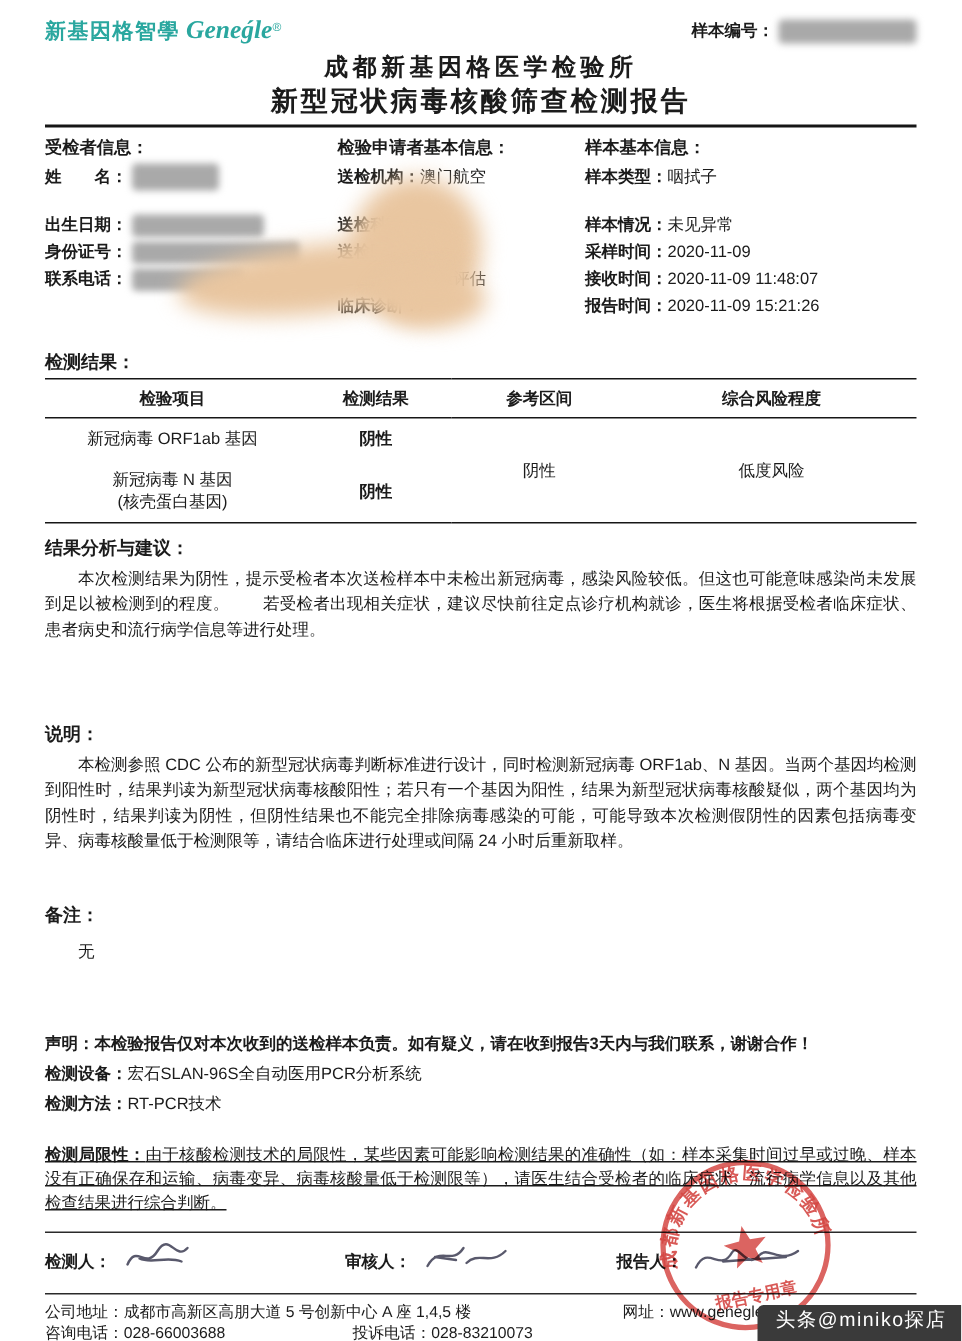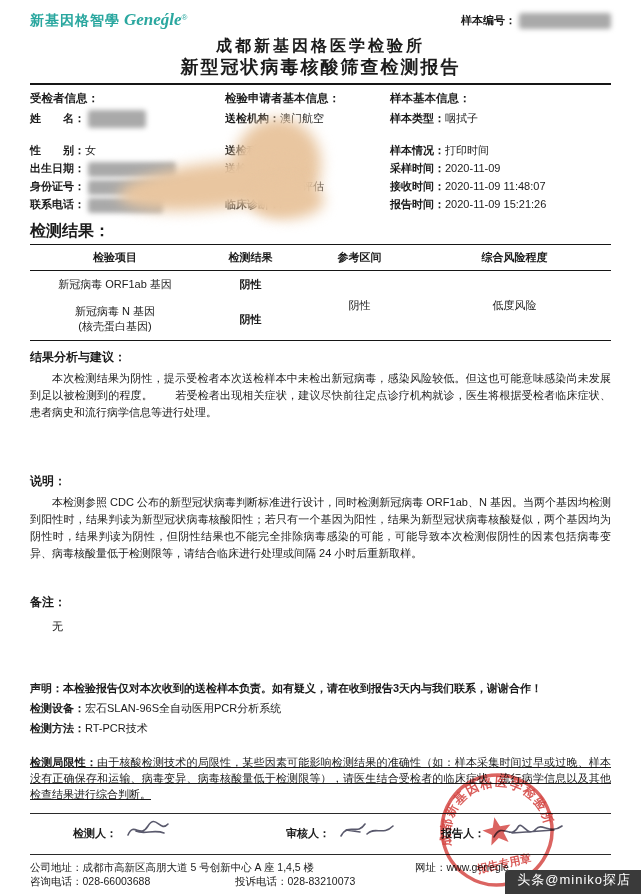--- a/index.html
+++ b/index.html
@@ -24,21 +24,21 @@
   .subtitle{text-align:center;font-size:18px;font-weight:700;letter-spacing:2px;line-height:21px;margin-top:2px;}
   .divider{border-bottom:2px solid #161616;margin-top:5px;}
   
   .info-grid{display:flex;margin-top:6px;justify-content:flex-end;}
   .icol1{width:195px;} .icol2{width:165px;} .icol3{flex:1;}
   .ihead{font-weight:700;font-size:11.5px;height:16px;margin-bottom:2px;}
   .field{height:18px;line-height:18px;white-space:nowrap;}
   .field.first{margin-bottom:14px;}
   .flabel{font-weight:700;}
   
-  .rhead{font-weight:700;font-size:16px;margin-top:8px;}
+  .rhead{font-weight:700;font-size:12px;margin-top:20px;}
   table.rtable{width:100%;border-collapse:collapse;margin-top:2px;
                border-top:1.5px solid #161616;border-bottom:1.5px solid #161616;}
   table.rtable th{border-bottom:1.5px solid #161616;font-weight:700;padding:5px 2px;font-size:11px;}
   table.rtable td{padding:6px 2px;text-align:center;vertical-align:middle;font-size:11px;}
   td.item{text-align:left;padding-left:12px;}
   td.res{font-weight:700;}
   .c1{width:170px;} .c2{width:100px;} .c3{width:116px;} .c4{width:195px;}
   
   .shead{font-weight:700;font-size:12px;}
   .para{margin:4px 0 0 0;text-indent:2em;text-align:justify;line-height:17px;}
@@ -47,21 +47,21 @@
   .remark{margin-top:32px;}
   .remark-body{margin-top:8px;text-indent:2em;}
   .statement{margin:46px 0 0 0;font-weight:700;line-height:16px;}
   .kv{margin-top:5px;line-height:15px;}
   .kv b{font-weight:700;}
   .limit{margin-top:18px;text-align:justify;line-height:16px;text-decoration:underline;}
   .hr{border:none;border-top:1.5px solid #2a2a2a;margin:7px 0 0 0;}
   
   .signoff{margin-top:6px;}
   .srow{display:flex;align-items:flex-end;height:27px;}
-  .scell{white-space:nowrap;margin-left:43px;} .sw1{width:200px;} .sw2{width:200px;} .sw3{flex:1;}
+  .scell{white-space:nowrap;} .sw1{width:200px;} .sw2{width:200px;} .sw3{flex:1;}
   .scell b{font-weight:700;}
   .sig{vertical-align:middle;margin-left:6px;position:relative;top:-3px;}
   .sig path{stroke:#3c3c52;stroke-width:1.6;fill:none;stroke-linecap:round;opacity:.85;}
   
   .footer{margin-top:5px;font-size:10.5px;}
   .frow{display:flex;line-height:14px;}
   .fw385{width:385px;} .fw205{width:205px;}
   
   .stamp{position:absolute;left:437px;top:770px;width:120px;height:120px;
          transform:rotate(-12deg);opacity:.88;mix-blend-mode:multiply;z-index:6;}
@@ -92,23 +92,20 @@
   <div class="subtitle">新型冠状病毒核酸筛查检测报告</div>
   <div class="divider"></div>
 
   <div class="info-grid">
     <div class="icol1">
       <div class="ihead">受检者信息：</div>
       <div class="field first">
         <span class="flabel">姓　　名：</span><span class="redact w58"></span>
       </div>
       <div class="field">
-        <span class="flabel">性　　别：</span><span>女</span>
-      </div>
-      <div class="field">
         <span class="flabel">出生日期：</span><span class="redact w88"></span>
       </div>
       <div class="field">
         <span class="flabel">身份证号：</span><span class="redact w112"></span>
       </div>
       <div class="field">
         <span class="flabel">联系电话：</span><span class="redact w75"></span>
       </div>
     </div>
     <div class="icol2">
@@ -128,21 +125,21 @@
       <div class="field">
         <span class="flabel">临床诊断：</span><span>/</span>
       </div>
     </div>
     <div class="icol3">
       <div class="ihead">样本基本信息：</div>
       <div class="field first">
         <span class="flabel">样本类型：</span><span>咽拭子</span>
       </div>
       <div class="field">
-        <span class="flabel">样本情况：</span><span>打印时间</span>
+        <span class="flabel">样本情况：</span><span>未见异常</span>
       </div>
       <div class="field">
         <span class="flabel">采样时间：</span><span>2020-11-09</span>
       </div>
       <div class="field">
         <span class="flabel">接收时间：</span><span>2020-11-09 11:48:07</span>
       </div>
       <div class="field">
         <span class="flabel">报告时间：</span><span>2020-11-09 15:21:26</span>
       </div>

